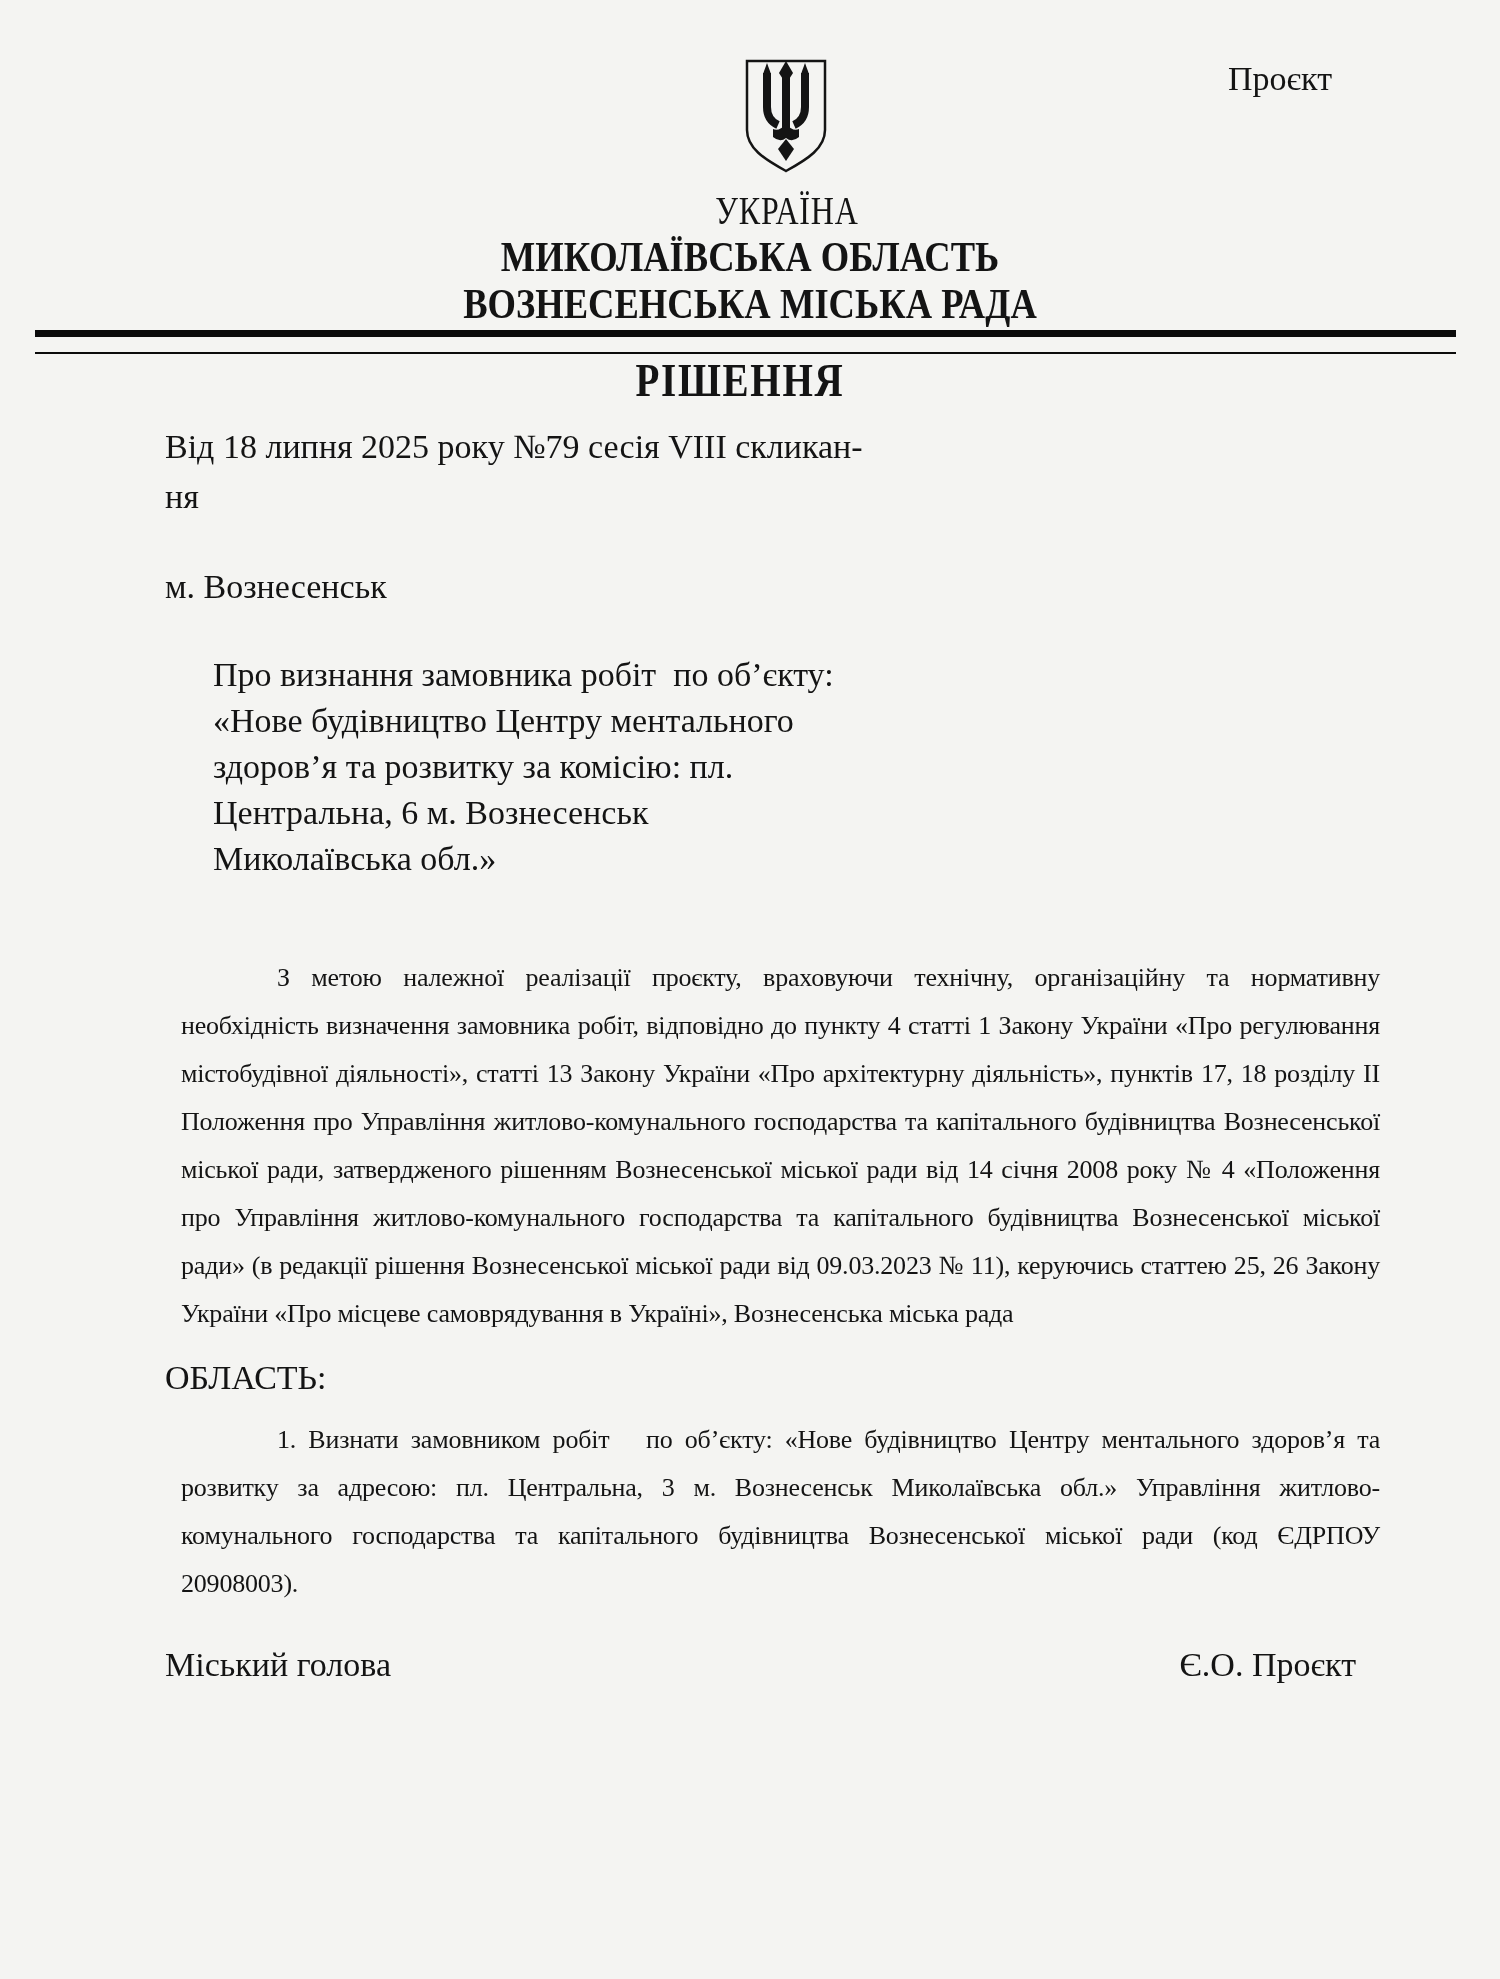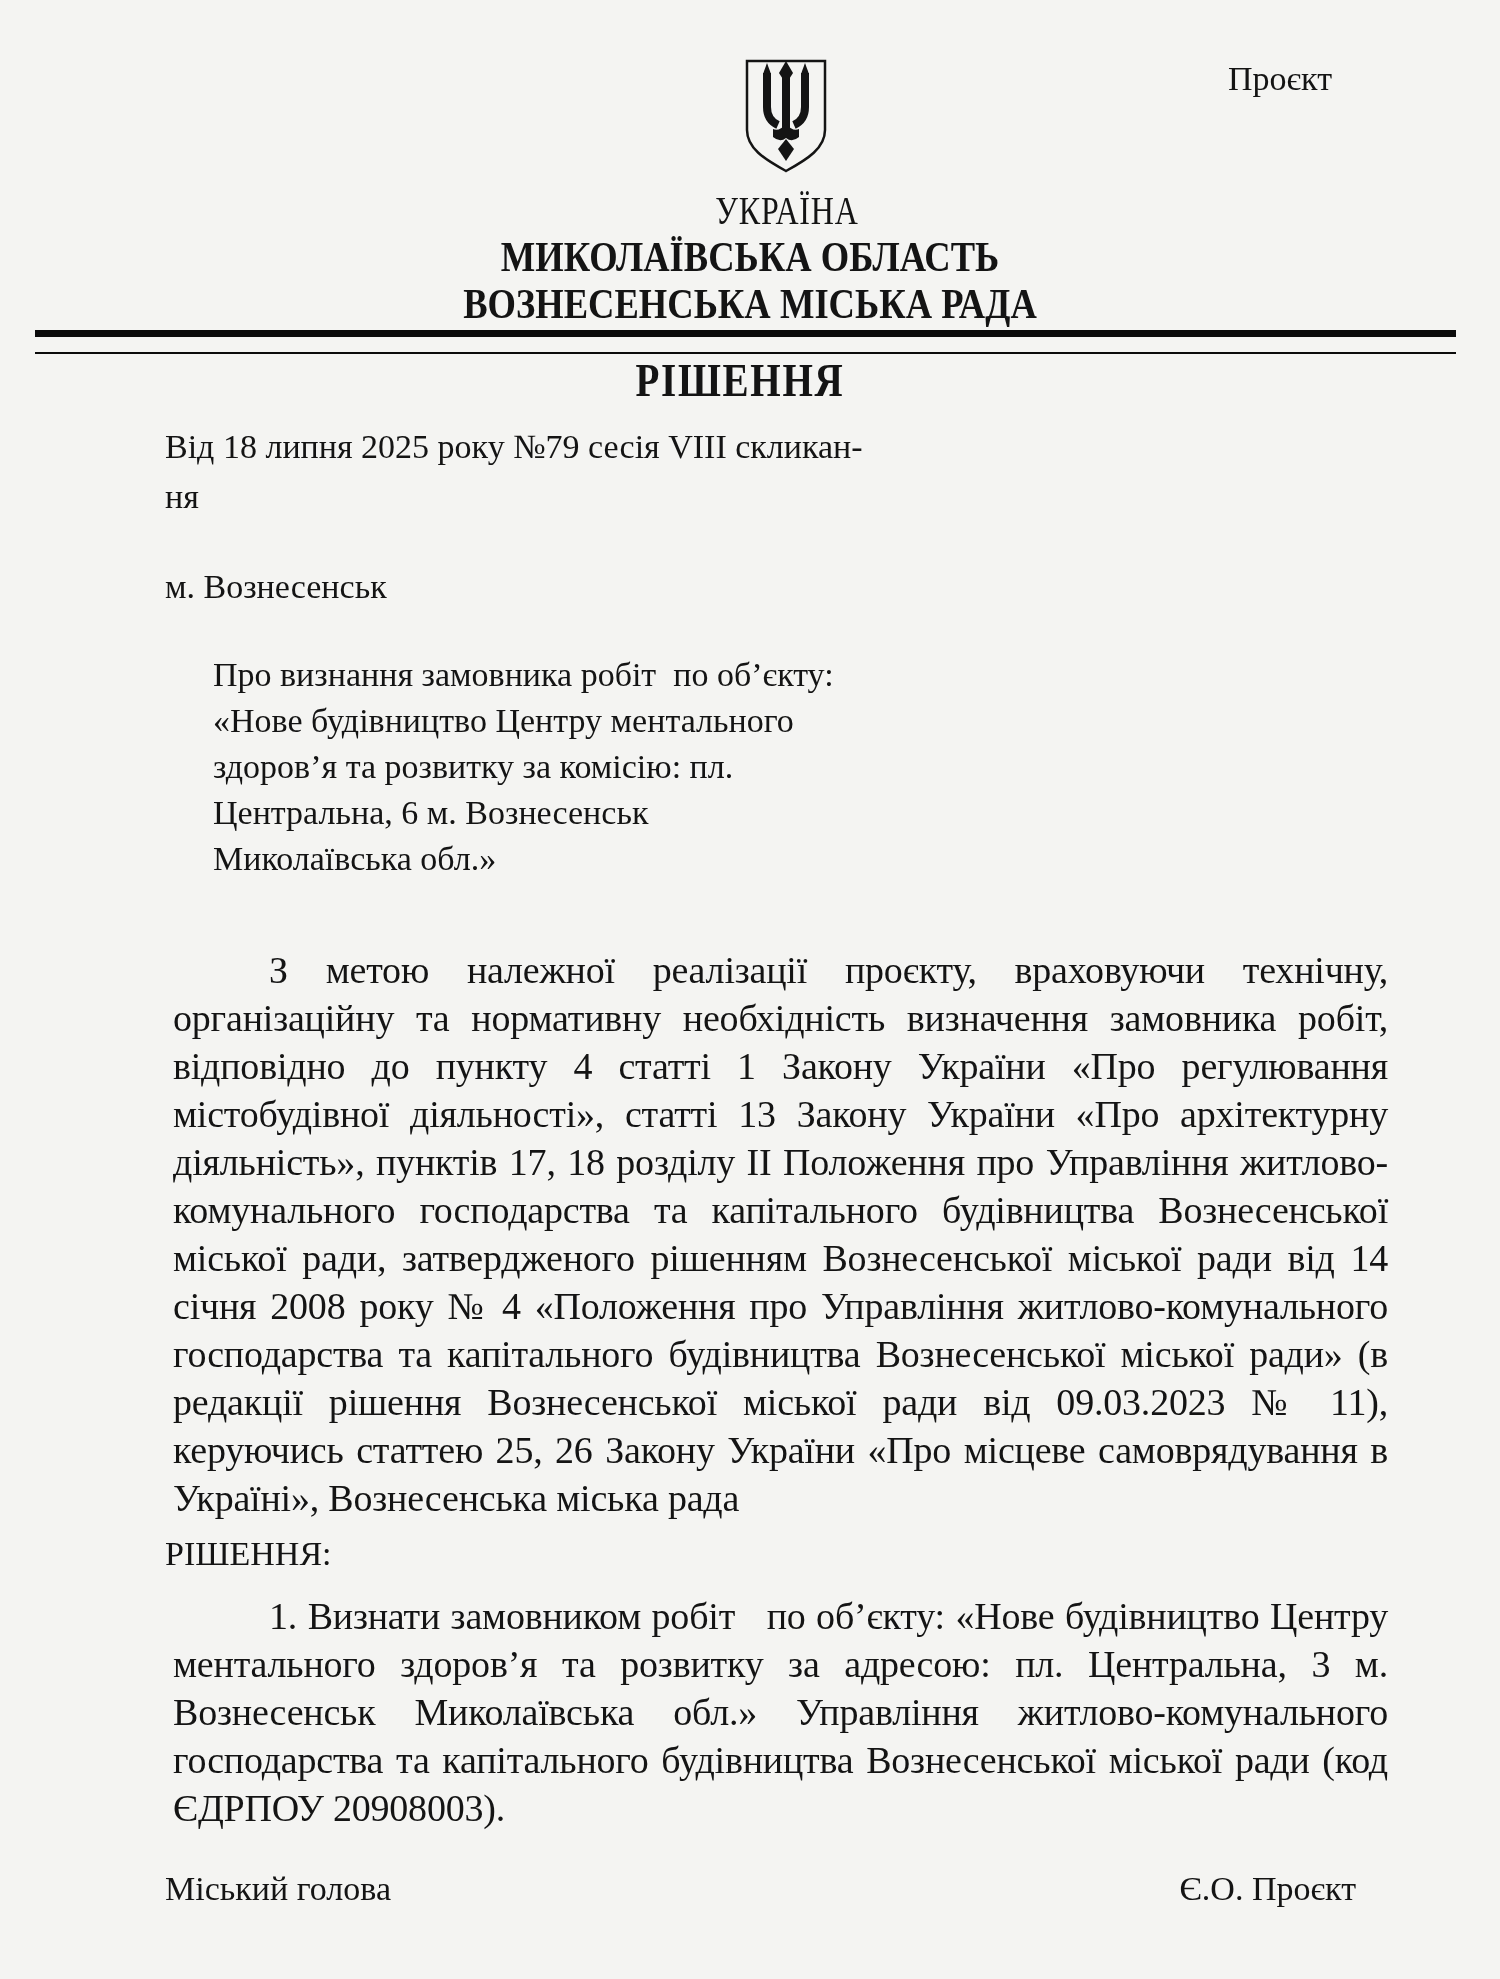--- a/index.html
+++ b/index.html
@@ -81,24 +81,24 @@
     line-height: 46px;
     margin-left: 48px;
   }
 
   .doc-flow {
     top: 938px; left: 165px; width: 1231px;
   }
   .paragraph {
     text-align: justify;
     text-indent: 96px;
-    font-size: 38px;
+    font-size: 26px;
     line-height: 48px;
     letter-spacing: -0.2px;
-    margin: 8px;
+    margin: 16px;
   }
   .resolved-label {
     font-size: 34px;
     margin-top: 8px;
     line-height: 48px;
   }
   .item-1 { margin-top: 14px; }
   .item-2 { margin-top: 34px; }
 
   .signature-row {
@@ -152,21 +152,21 @@
   <div>Про визнання замовника робіт&nbsp; по об’єкту:</div>
   <div>«Нове будівництво Центру ментального</div>
   <div>здоров’я та розвитку за комісію: пл.</div>
   <div>Центральна, 6 м. Вознесенськ</div>
   <div>Миколаївська обл.»</div>
 </div>
 
 <div class="abs doc-flow">
   <p class="paragraph">З метою належної реалізації проєкту, враховуючи технічну, організаційну та нормативну необхідність визначення замовника робіт, відповідно до пункту 4 статті 1 Закону України «Про регулювання містобудівної діяльності», статті 13 Закону України «Про архітектурну діяльність», пунктів 17, 18 розділу II Положення про Управління житлово-комунального господарства та капітального будівництва Вознесенської міської ради, затвердженого рішенням Вознесенської міської ради від 14 січня 2008 року № 4 «Положення про Управління житлово-комунального господарства та капітального будівництва Вознесенської міської ради» (в редакції рішення Вознесенської міської ради від 09.03.2023 № 11), керуючись статтею 25, 26 Закону України «Про місцеве самоврядування в Україні», Вознесенська міська рада</p>
 
-  <div class="resolved-label">РІШЕННЯ:</div>
+  <div class="resolved-label">ОБЛАСТЬ:</div>
 
   <p class="paragraph item-1">1. Визнати замовником робіт&nbsp;&nbsp; по об’єкту: «Нове будівництво Центру ментального здоров’я та розвитку за адресою: пл. Центральна, 3 м. Вознесенськ Миколаївська обл.» Управління житлово-комунального господарства та капітального будівництва Вознесенської міської ради (код ЄДРПОУ 20908003).</p>
 
 
   <div class="signature-row">
     <span>Міський голова</span>
     <span class="signature-name">Є.О. Проєкт</span>
   </div>
 </div>
 

